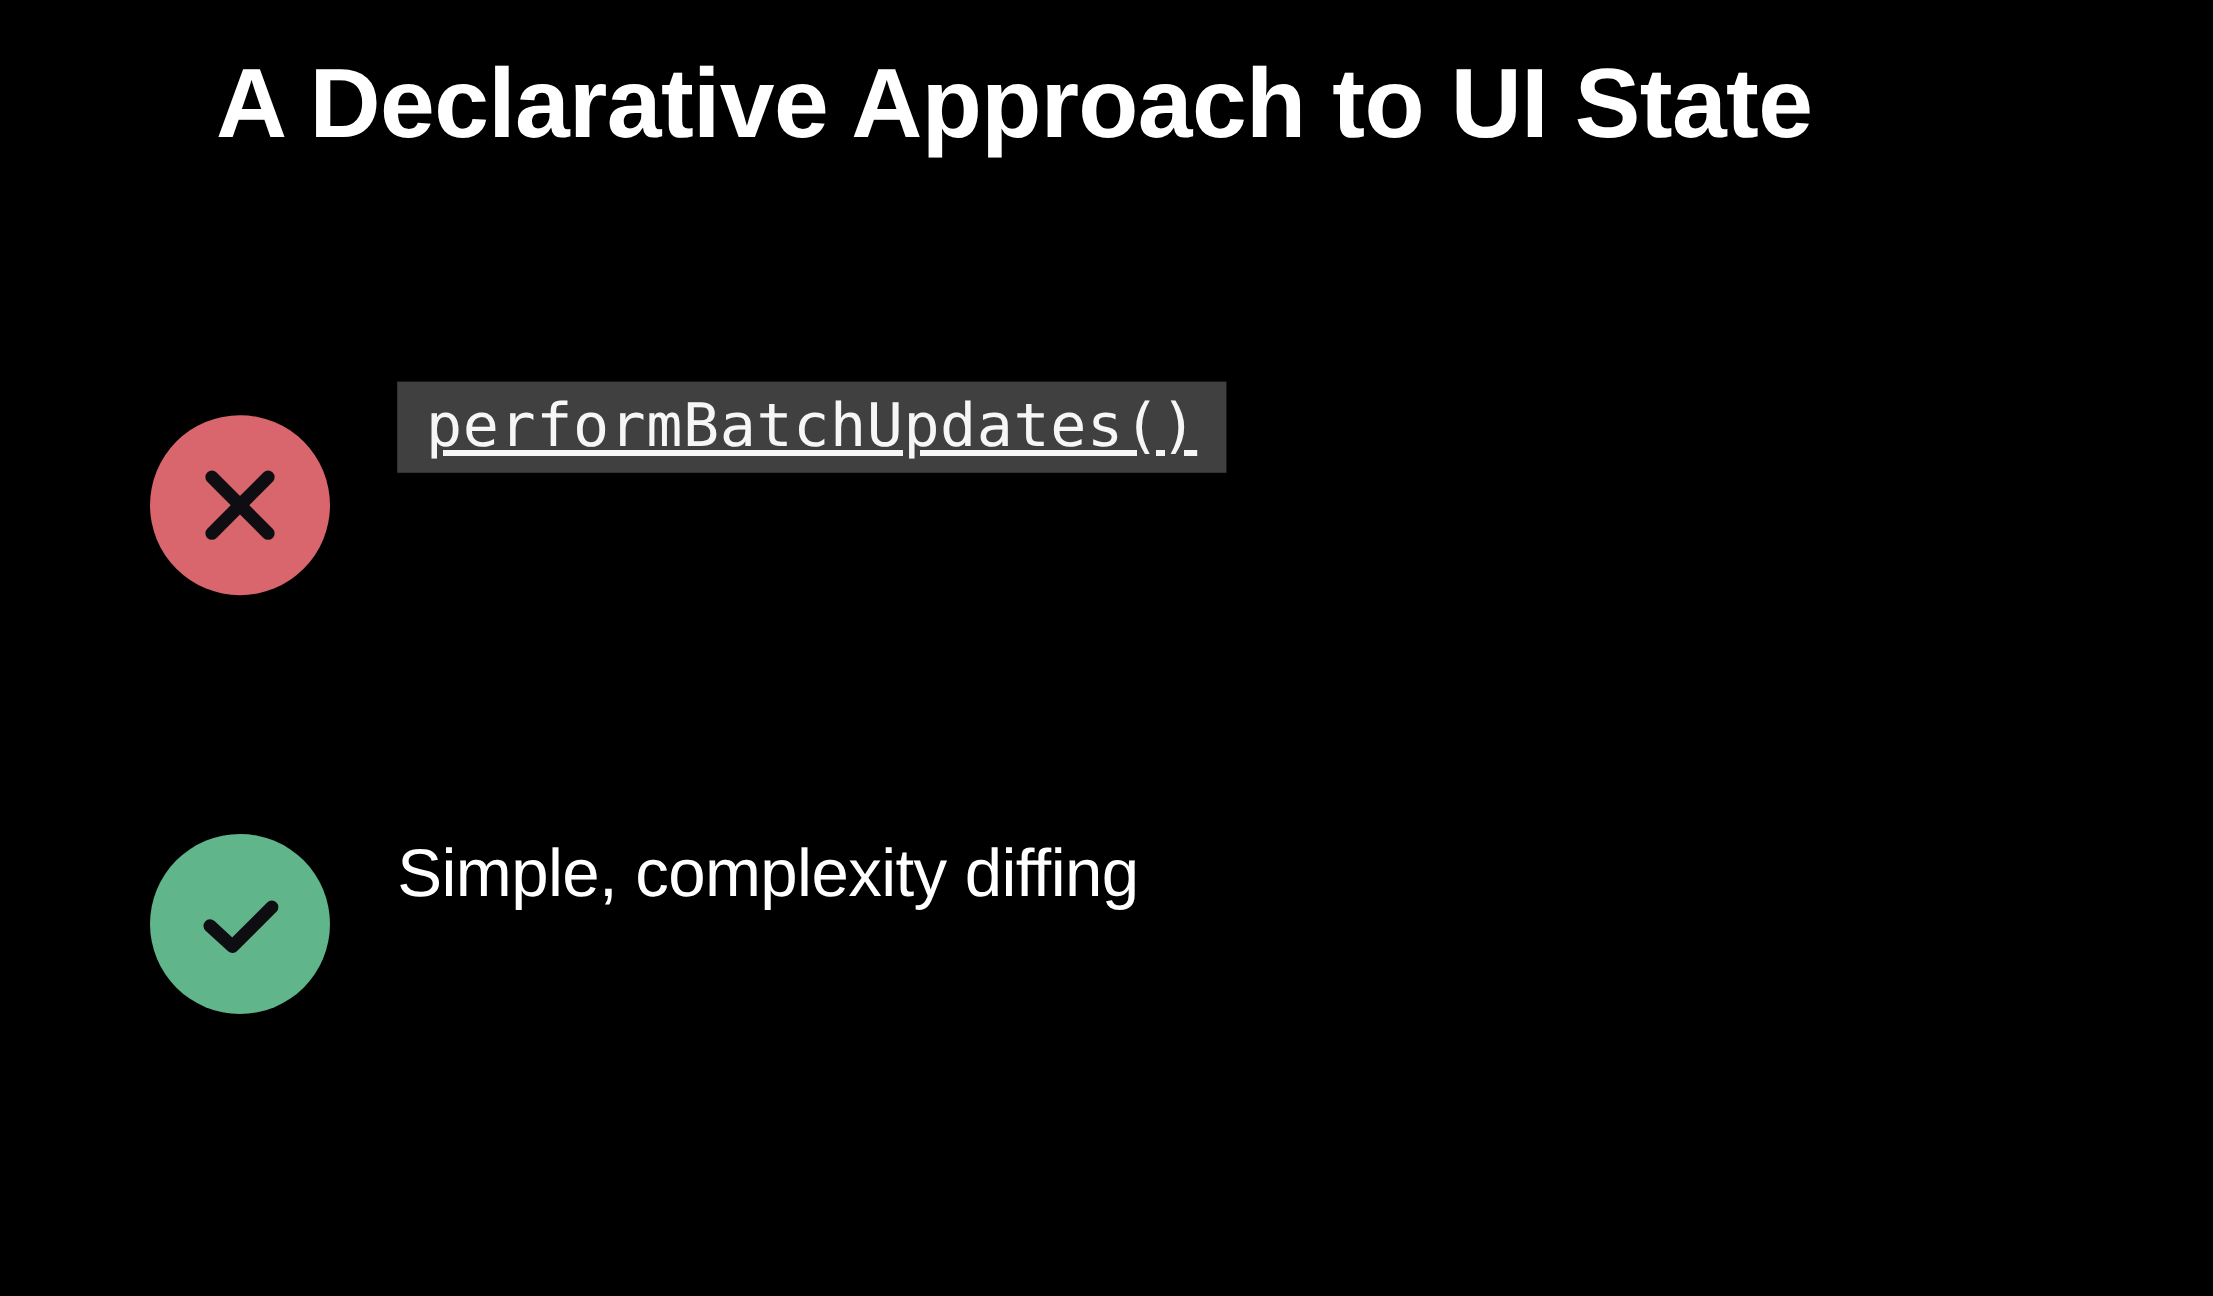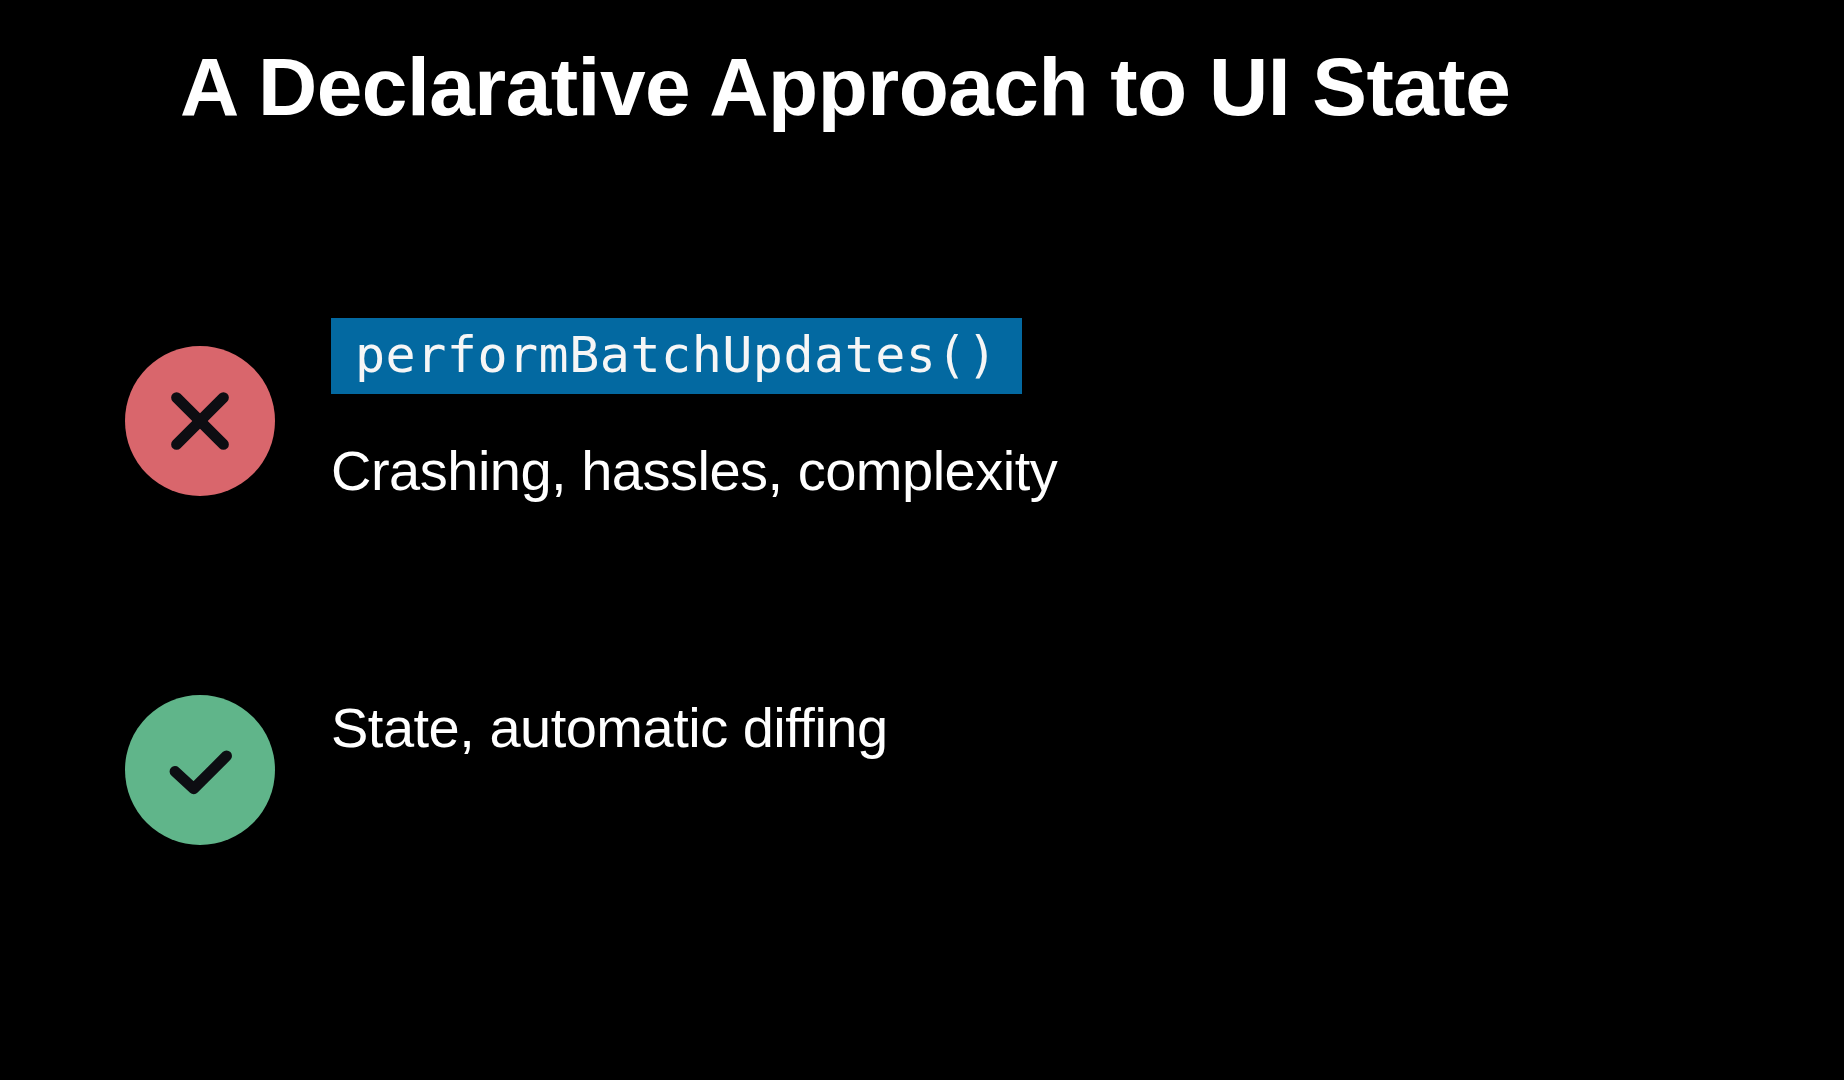--- a/index.html
+++ b/index.html
@@ -56,29 +56,30 @@
     fill: none;
   }
   .row-body {
     display: flex;
     flex-direction: column;
     padding-top: 0px;
   }
   .code-chip {
     display: inline-block;
     align-self: flex-start;
-    background: #0369a1;
+    background: #404040;
     color: #f6f6f6;
     font-family: "SF Mono", ui-monospace, Menlo, Consolas, monospace;
     font-size: 50px;
     font-weight: 500;
     letter-spacing: 0.5px;
     padding: 8px 24px 10px 24px;
     margin-bottom: 44px;
     margin-top: -28px;
+    text-decoration: underline;
   }
   .desc {
     font-size: 56px;
     font-weight: 400;
     color: #fff;
     letter-spacing: -0.5px;
   }
 </style>
 </head>
 <body>
@@ -89,28 +90,27 @@
 
   <div class="row row1">
     <div class="badge bad">
       <svg viewBox="0 0 100 100">
         <line x1="20" y1="20" x2="80" y2="80" stroke-width="14"></line>
         <line x1="80" y1="20" x2="20" y2="80" stroke-width="14"></line>
       </svg>
     </div>
     <div class="row-body">
       <span class="code-chip">performBatchUpdates()</span>
-      <span class="desc">Crashing, hassles, complexity</span>
     </div>
   </div>
 
   <div class="row row2">
     <div class="badge good">
       <svg viewBox="0 0 100 100">
         <polyline points="18,52 42,74 84,32" stroke-width="14"></polyline>
       </svg>
     </div>
     <div class="row-body">
-      <span class="desc">State, automatic diffing</span>
+      <span class="desc">Simple, complexity diffing</span>
     </div>
   </div>
 
 </div>
 
 </body></html>

